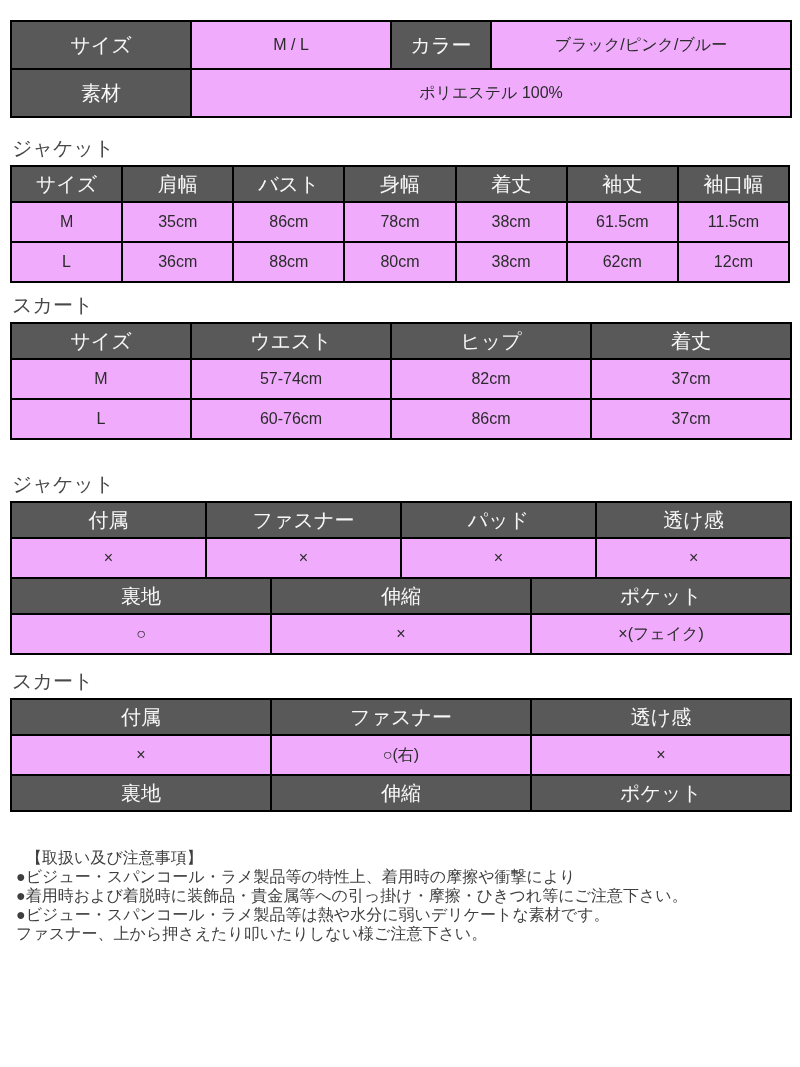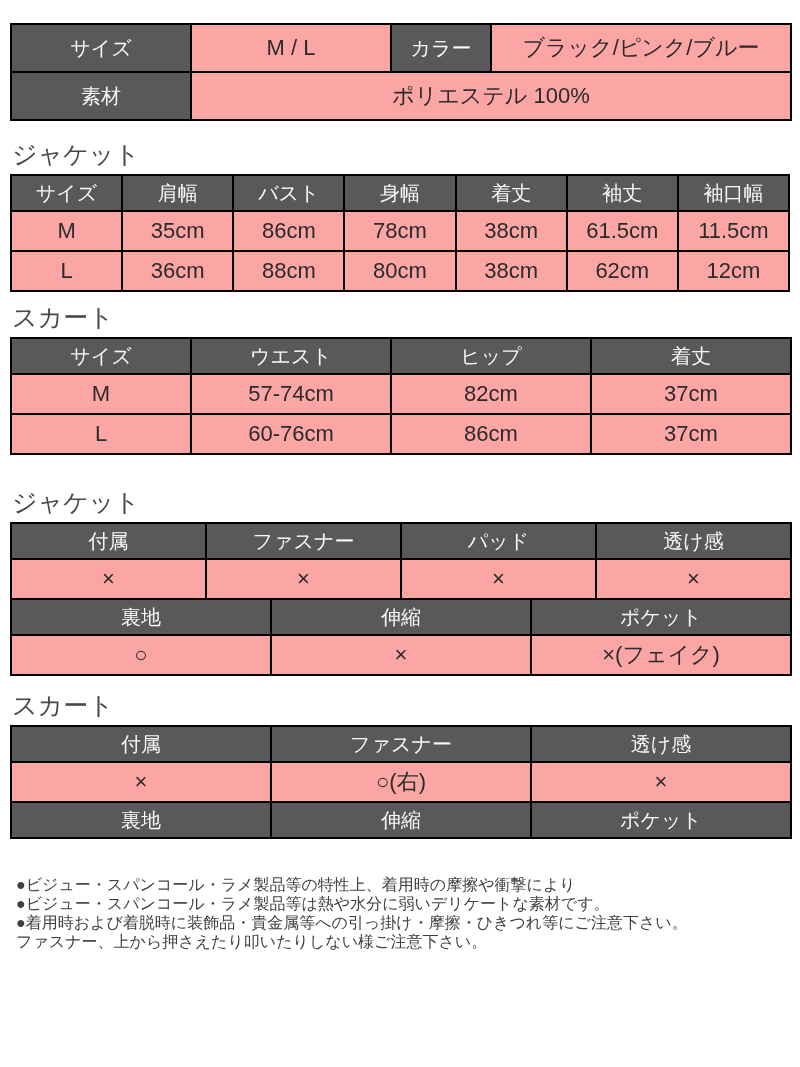--- a/index.html
+++ b/index.html
@@ -2,51 +2,51 @@
 <html lang="ja"><head>
 <meta charset="utf-8">
 <style>
   * { box-sizing: border-box; margin: 0; padding: 0; }
   html, body {
     width: 800px;
     background: #ffffff;
     font-family: "Liberation Sans", "DejaVu Sans", sans-serif;
   }
   body { height: 1067px; overflow: hidden; }
-  .wrap { padding: 10px 10px 0 10px; margin-top: 13px; }
+  .wrap { padding: 20px 10px 0 10px; }
 
   table {
     border-collapse: collapse;
     width: 780px;
     table-layout: fixed;
   }
   th, td {
     border: 2px solid #000000;
     text-align: center;
     vertical-align: middle;
     overflow: hidden;
     white-space: nowrap;
   }
   th {
     background: #595959;
     color: #f7f7f7;
     font-weight: normal;
     font-size: 20px;
   }
   td {
-    background: #fca5a5;
+    background: #f0abfc;
     color: #2b2b2b;
-    font-size: 22px;
+    font-size: 16px;
   }
   tr.h-hdr  { height: 36px; }
   tr.h-data { height: 40px; }
   tr.h-big  { height: 48px; }
 
   .section-title {
-    font-size: 25px;
+    font-size: 20px;
     color: #484848;
     margin: 0 0 3px 2px;
     font-family: Liberation Serif, serif;
   }
   .mt-spec   { margin-top: 0; }
   .mt-title1 { margin-top: 17px; }
   .mt-title2 { margin-top: 9px; }
   .mt-title3 { margin-top: 31px; }
   .mt-title4 { margin-top: 13px; }
 
@@ -212,20 +212,21 @@
     </tr>
     <tr class="h-hdr">
       <th>裏地</th>
       <th>伸縮</th>
       <th>ポケット</th>
     </tr>
   </tbody>
     </table>
 
   <div class="notes">
+    <p class="notes-title">【取扱い及び注意事項】</p>
     <p>●ビジュー・スパンコール・ラメ製品等の特性上、着用時の摩擦や衝撃により</p>
+    <p>●着用時および着脱時に装飾品・貴金属等への引っ掛け・摩擦・ひきつれ等にご注意下さい。</p>
     <p>●ビジュー・スパンコール・ラメ製品等は熱や水分に弱いデリケートな素材です。</p>
-    <p>●着用時および着脱時に装飾品・貴金属等への引っ掛け・摩擦・ひきつれ等にご注意下さい。</p>
     <p>ファスナー、上から押さえたり叩いたりしない様ご注意下さい。</p>
 
   </div>
 
 </div>
 
 </body></html>

